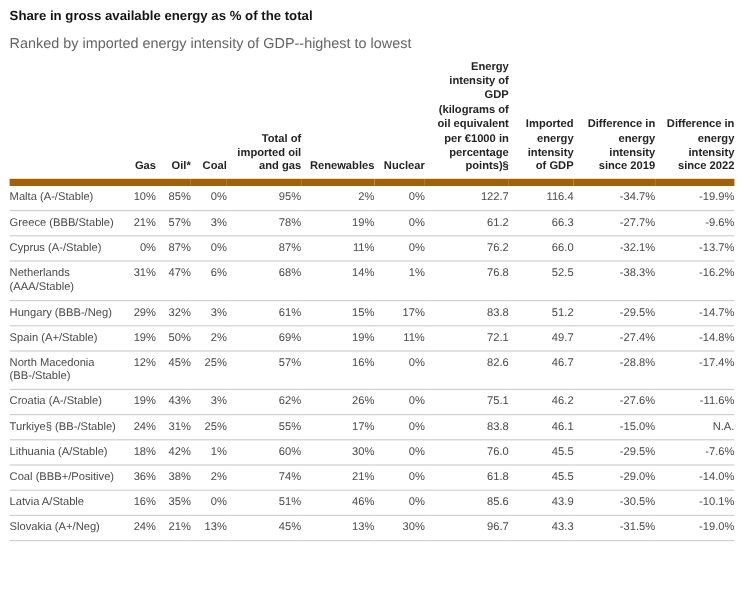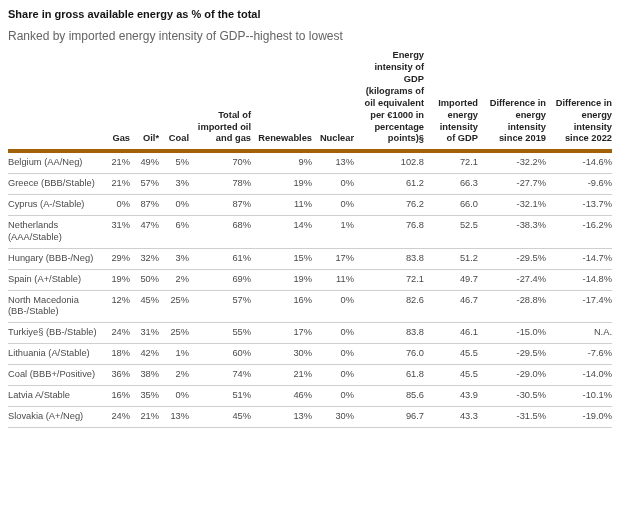--- a/index.html
+++ b/index.html
@@ -6,21 +6,21 @@
   html, body { margin: 0; padding: 0; background: #ffffff; }
   body { font-family: "Liberation Sans", sans-serif; width: 624px; }
   .page { width: 624px; padding: 8px 12px 10px 8px; }
   .title { font-size: 11px; font-weight: 700; color: #141414; margin: 0 0 8px 0; line-height: 1.2; }
   .subtitle { font-size: 12px; font-weight: 400; color: #646464; margin: 0 0 4px 0; line-height: 1.25; }
   table { border-collapse: collapse; table-layout: fixed; width: 604px; }
   th {
     font-size: 9.3px; font-weight: 700; color: #242424;
     vertical-align: bottom; text-align: right;
     padding: 2px 0 4px 5px; line-height: 1.28;
-    border-bottom: 4px solid #a16207;
+    border-bottom: 6px solid #a16207;
   }
   th.c0 { text-align: left; padding-left: 0; }
   td {
     font-size: 9.3px; font-weight: 400; color: #4a4a4a;
     text-align: right; vertical-align: top;
     padding: 4px 0 4px 5px; line-height: 1.28;
     border-bottom: 1px solid #cfcfcf;
   }
   td.c0 { text-align: left; padding-left: 0; color: #4a4a4a; }
   .c0 { width: 92px; } .c1 { width: 30px; } .c2 { width: 29px; } .c3 { width: 30px; }
@@ -44,31 +44,31 @@
           <th class="c5">Renewables</th>
           <th class="c6">Nuclear</th>
           <th class="c7">Energy intensity of GDP (kilograms of oil equivalent per €1000 in percentage points)§</th>
           <th class="c8">Imported energy intensity of GDP</th>
           <th class="c9">Difference in energy intensity since 2019</th>
           <th class="c10">Difference in energy intensity since 2022</th>
         </tr>
     </thead>
     <tbody id="table-body">
         <tr>
-          <td class="c0">Belgium (AA/Neg)</td>
-          <td class="c1">21%</td>
-          <td class="c2">49%</td>
-          <td class="c3">5%</td>
-          <td class="c4">70%</td>
-          <td class="c5">9%</td>
-          <td class="c6">13%</td>
-          <td class="c7">102.8</td>
-          <td class="c8">72.1</td>
-          <td class="c9">-32.2%</td>
-          <td class="c10">-14.6%</td>
+          <td class="c0">Malta (A-/Stable)</td>
+          <td class="c1">10%</td>
+          <td class="c2">85%</td>
+          <td class="c3">0%</td>
+          <td class="c4">95%</td>
+          <td class="c5">2%</td>
+          <td class="c6">0%</td>
+          <td class="c7">122.7</td>
+          <td class="c8">116.4</td>
+          <td class="c9">-34.7%</td>
+          <td class="c10">-19.9%</td>
         </tr>
         <tr>
           <td class="c0">Greece (BBB/Stable)</td>
           <td class="c1">21%</td>
           <td class="c2">57%</td>
           <td class="c3">3%</td>
           <td class="c4">78%</td>
           <td class="c5">19%</td>
           <td class="c6">0%</td>
           <td class="c7">61.2</td>
@@ -135,20 +135,33 @@
           <td class="c3">25%</td>
           <td class="c4">57%</td>
           <td class="c5">16%</td>
           <td class="c6">0%</td>
           <td class="c7">82.6</td>
           <td class="c8">46.7</td>
           <td class="c9">-28.8%</td>
           <td class="c10">-17.4%</td>
         </tr>
         <tr>
+          <td class="c0">Croatia (A-/Stable)</td>
+          <td class="c1">19%</td>
+          <td class="c2">43%</td>
+          <td class="c3">3%</td>
+          <td class="c4">62%</td>
+          <td class="c5">26%</td>
+          <td class="c6">0%</td>
+          <td class="c7">75.1</td>
+          <td class="c8">46.2</td>
+          <td class="c9">-27.6%</td>
+          <td class="c10">-11.6%</td>
+        </tr>
+        <tr>
           <td class="c0">Turkiye§ (BB-/Stable)</td>
           <td class="c1">24%</td>
           <td class="c2">31%</td>
           <td class="c3">25%</td>
           <td class="c4">55%</td>
           <td class="c5">17%</td>
           <td class="c6">0%</td>
           <td class="c7">83.8</td>
           <td class="c8">46.1</td>
           <td class="c9">-15.0%</td>

